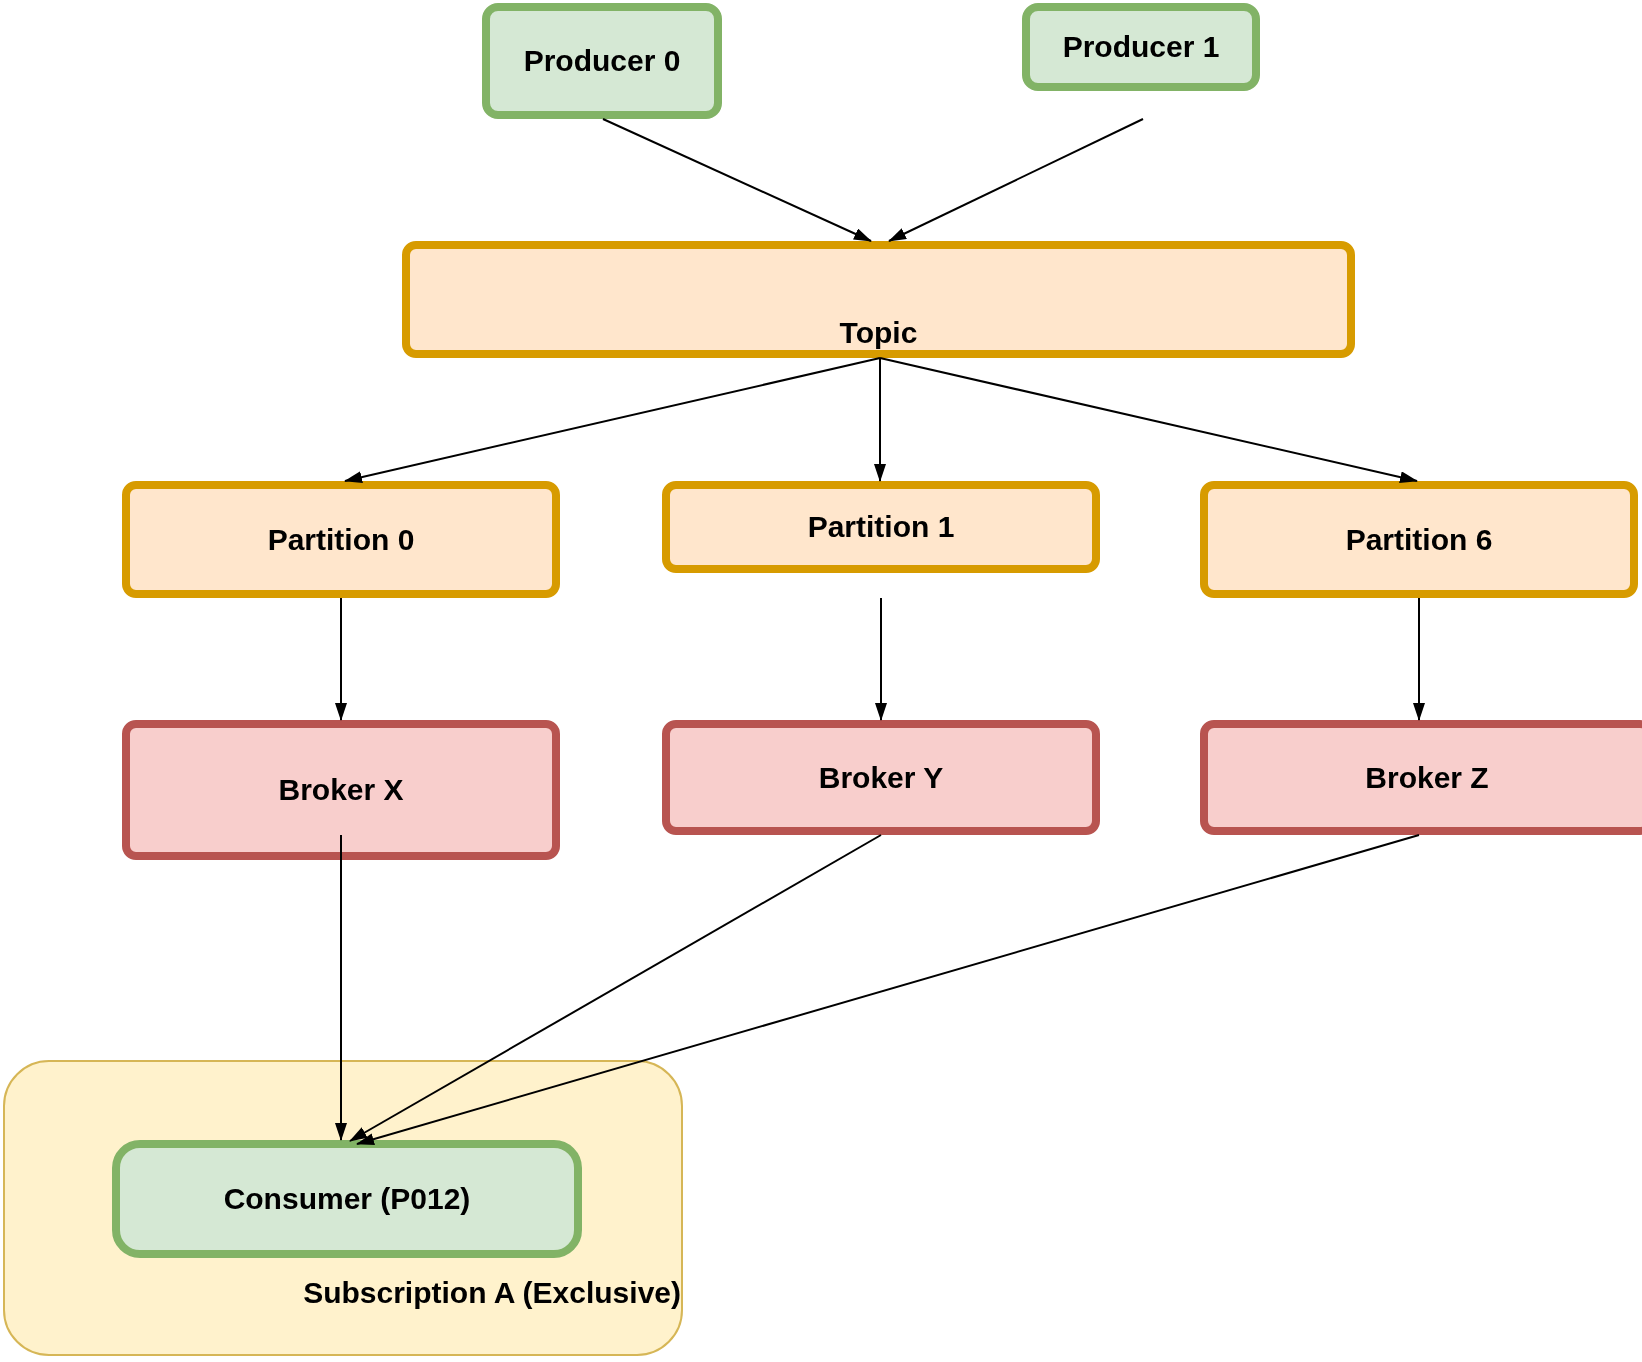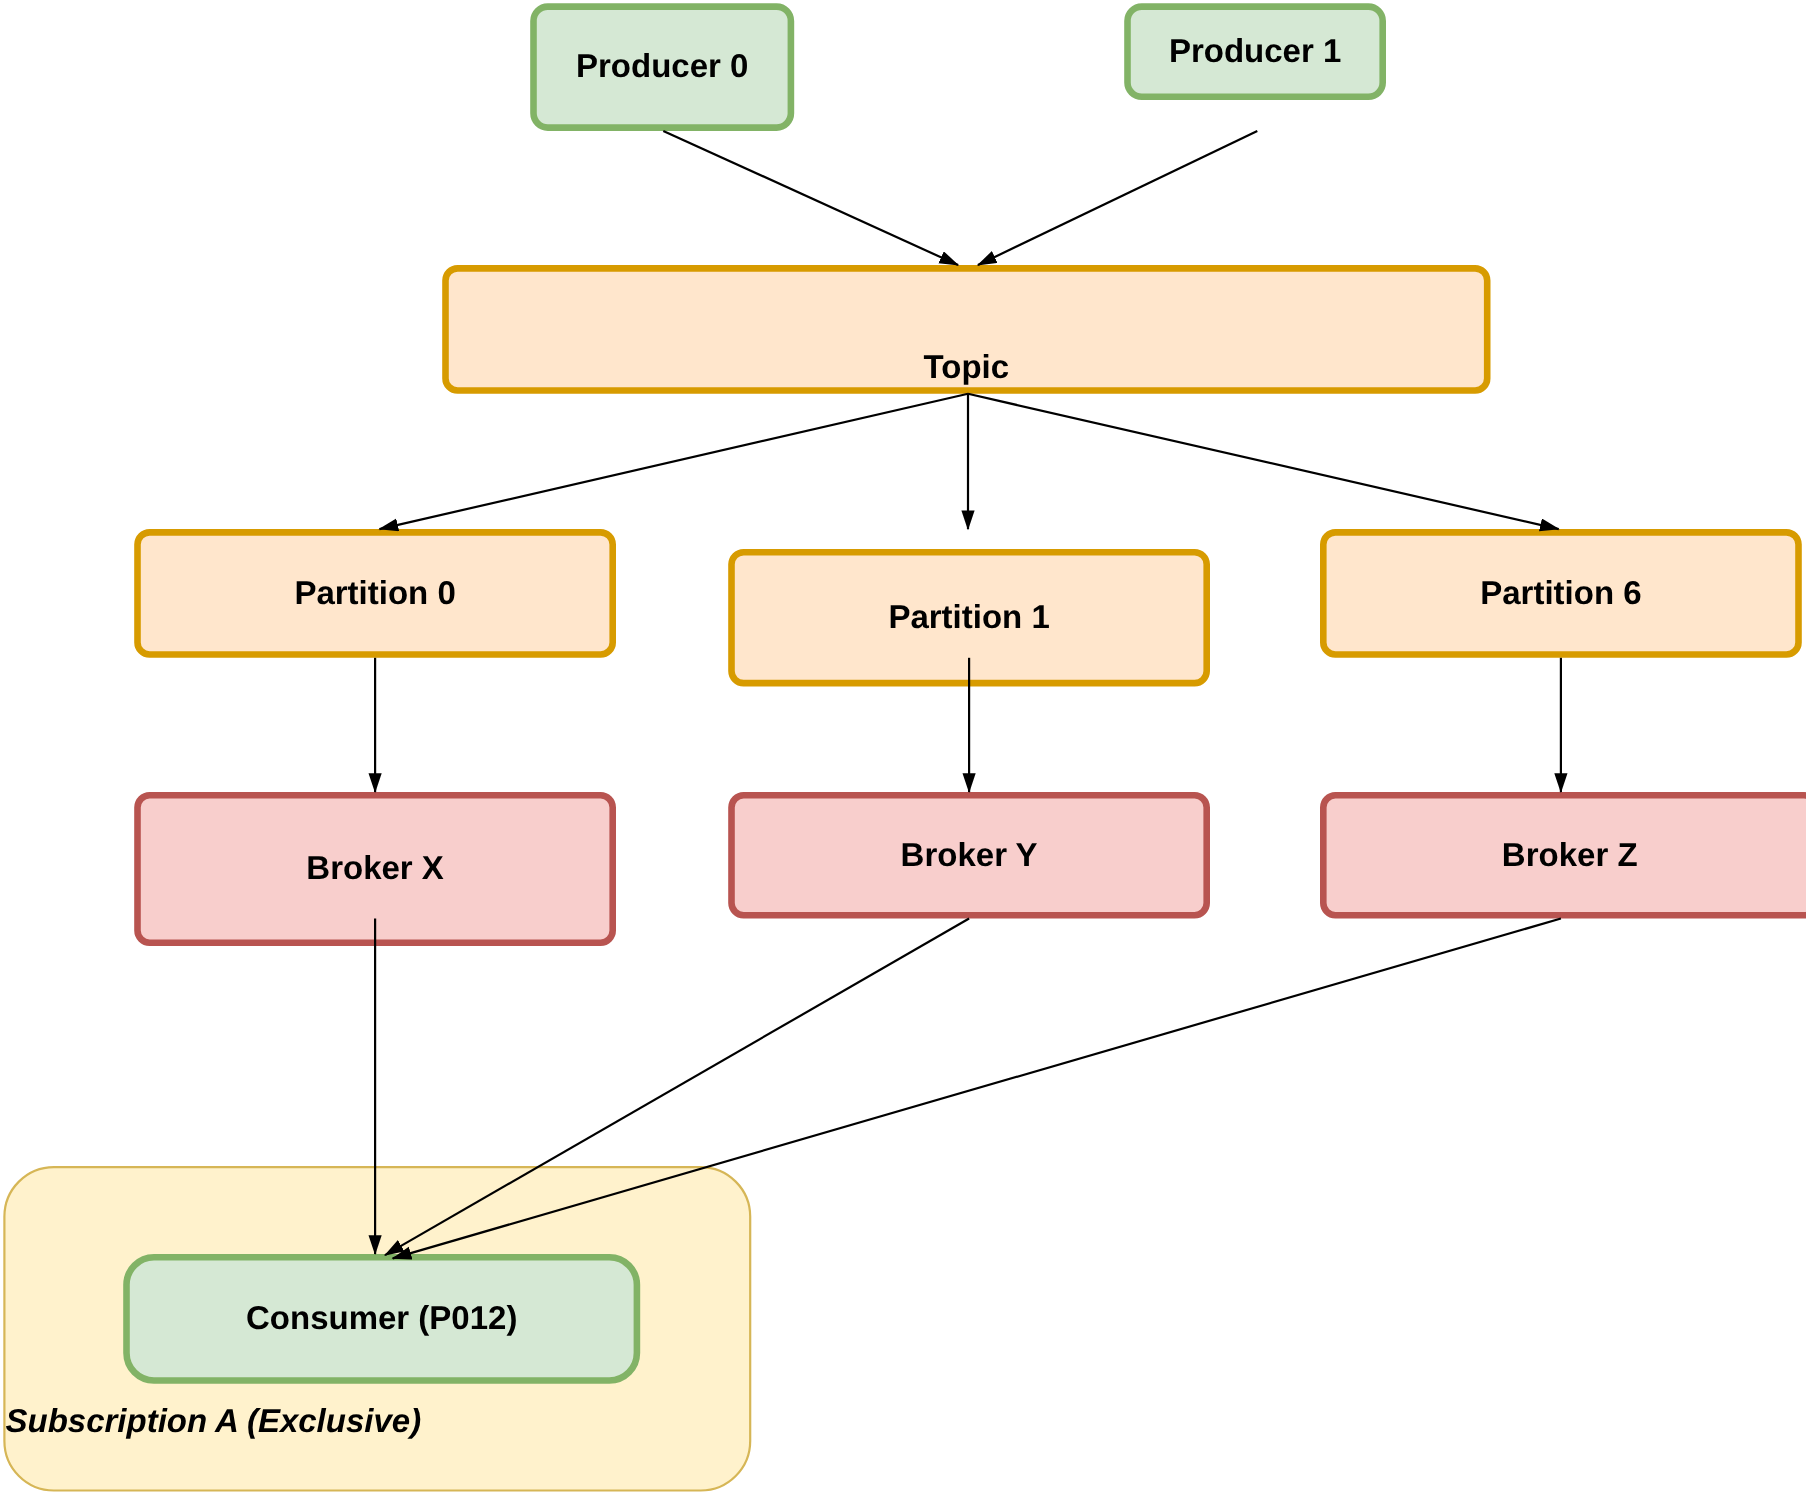--- a/index.html
+++ b/index.html
@@ -14,45 +14,44 @@
   }
   .node {
     position: absolute;
     box-sizing: border-box;
     display: flex;
     align-items: center;
     justify-content: center;
     font-weight: bold;
     font-size: 30px;
     color: #000000;
-    border: 6px solid #6d28d9;
+    border: 8px solid #6d28d9;
     text-align: center;
     white-space: nowrap;
   }
   .node.green  { background: #d5e8d4; border-color: #82b366; border-radius: 16px; }
   .node.orange { background: #ffe6cc; border-color: #d79b00; border-radius: 14px; }
   .node.red    { background: #f8cecc; border-color: #b85450; border-radius: 14px; }
   .group {
     position: absolute;
     box-sizing: border-box;
     background: #fff2cc;
     border: 2px solid #d6b656;
     border-radius: 46px;
   }
   .group-label {
     position: absolute;
     left: 0;
     right: 0;
     bottom: 44px;
-    text-align: left;
+    text-align: right;
     font-weight: bold;
     font-size: 30px;
     color: #000000;
     white-space: nowrap;
-    font-style: italic;
   }
   svg.edges {
     position: absolute;
     left: 0; top: 0;
     width: 1642px;
     height: 1362px;
     pointer-events: none;
     z-index: 5;
   }
   svg.edges line { stroke: #000000; stroke-width: 2; }
@@ -77,21 +76,21 @@
     <span>Producer 1</span>
   </div>
 
   <div class="node orange" style="left:402px; top:241px; width:953px; height:117px;align-items:flex-end;">
     <span>Topic</span>
   </div>
 
   <div class="node orange" style="left:122px; top:481px; width:438px; height:117px;justify-content:center;">
     <span>Partition 0</span>
   </div>
-  <div class="node orange" style="left:662px; top:499px; width:438px; height:125px;align-items:center;">
+  <div class="node orange" style="left:662px; top:481px; width:438px; height:92px;align-items:center;">
     <span>Partition 1</span>
   </div>
   <div class="node orange" style="left:1200px; top:481px; width:438px; height:117px;">
     <span>Partition 6</span>
   </div>
 
   <div class="node red" style="left:122px; top:720px; width:438px; height:140px;">
     <span>Broker X</span>
   </div>
   <div class="node red" style="left:662px; top:720px; width:438px; height:115px;">

